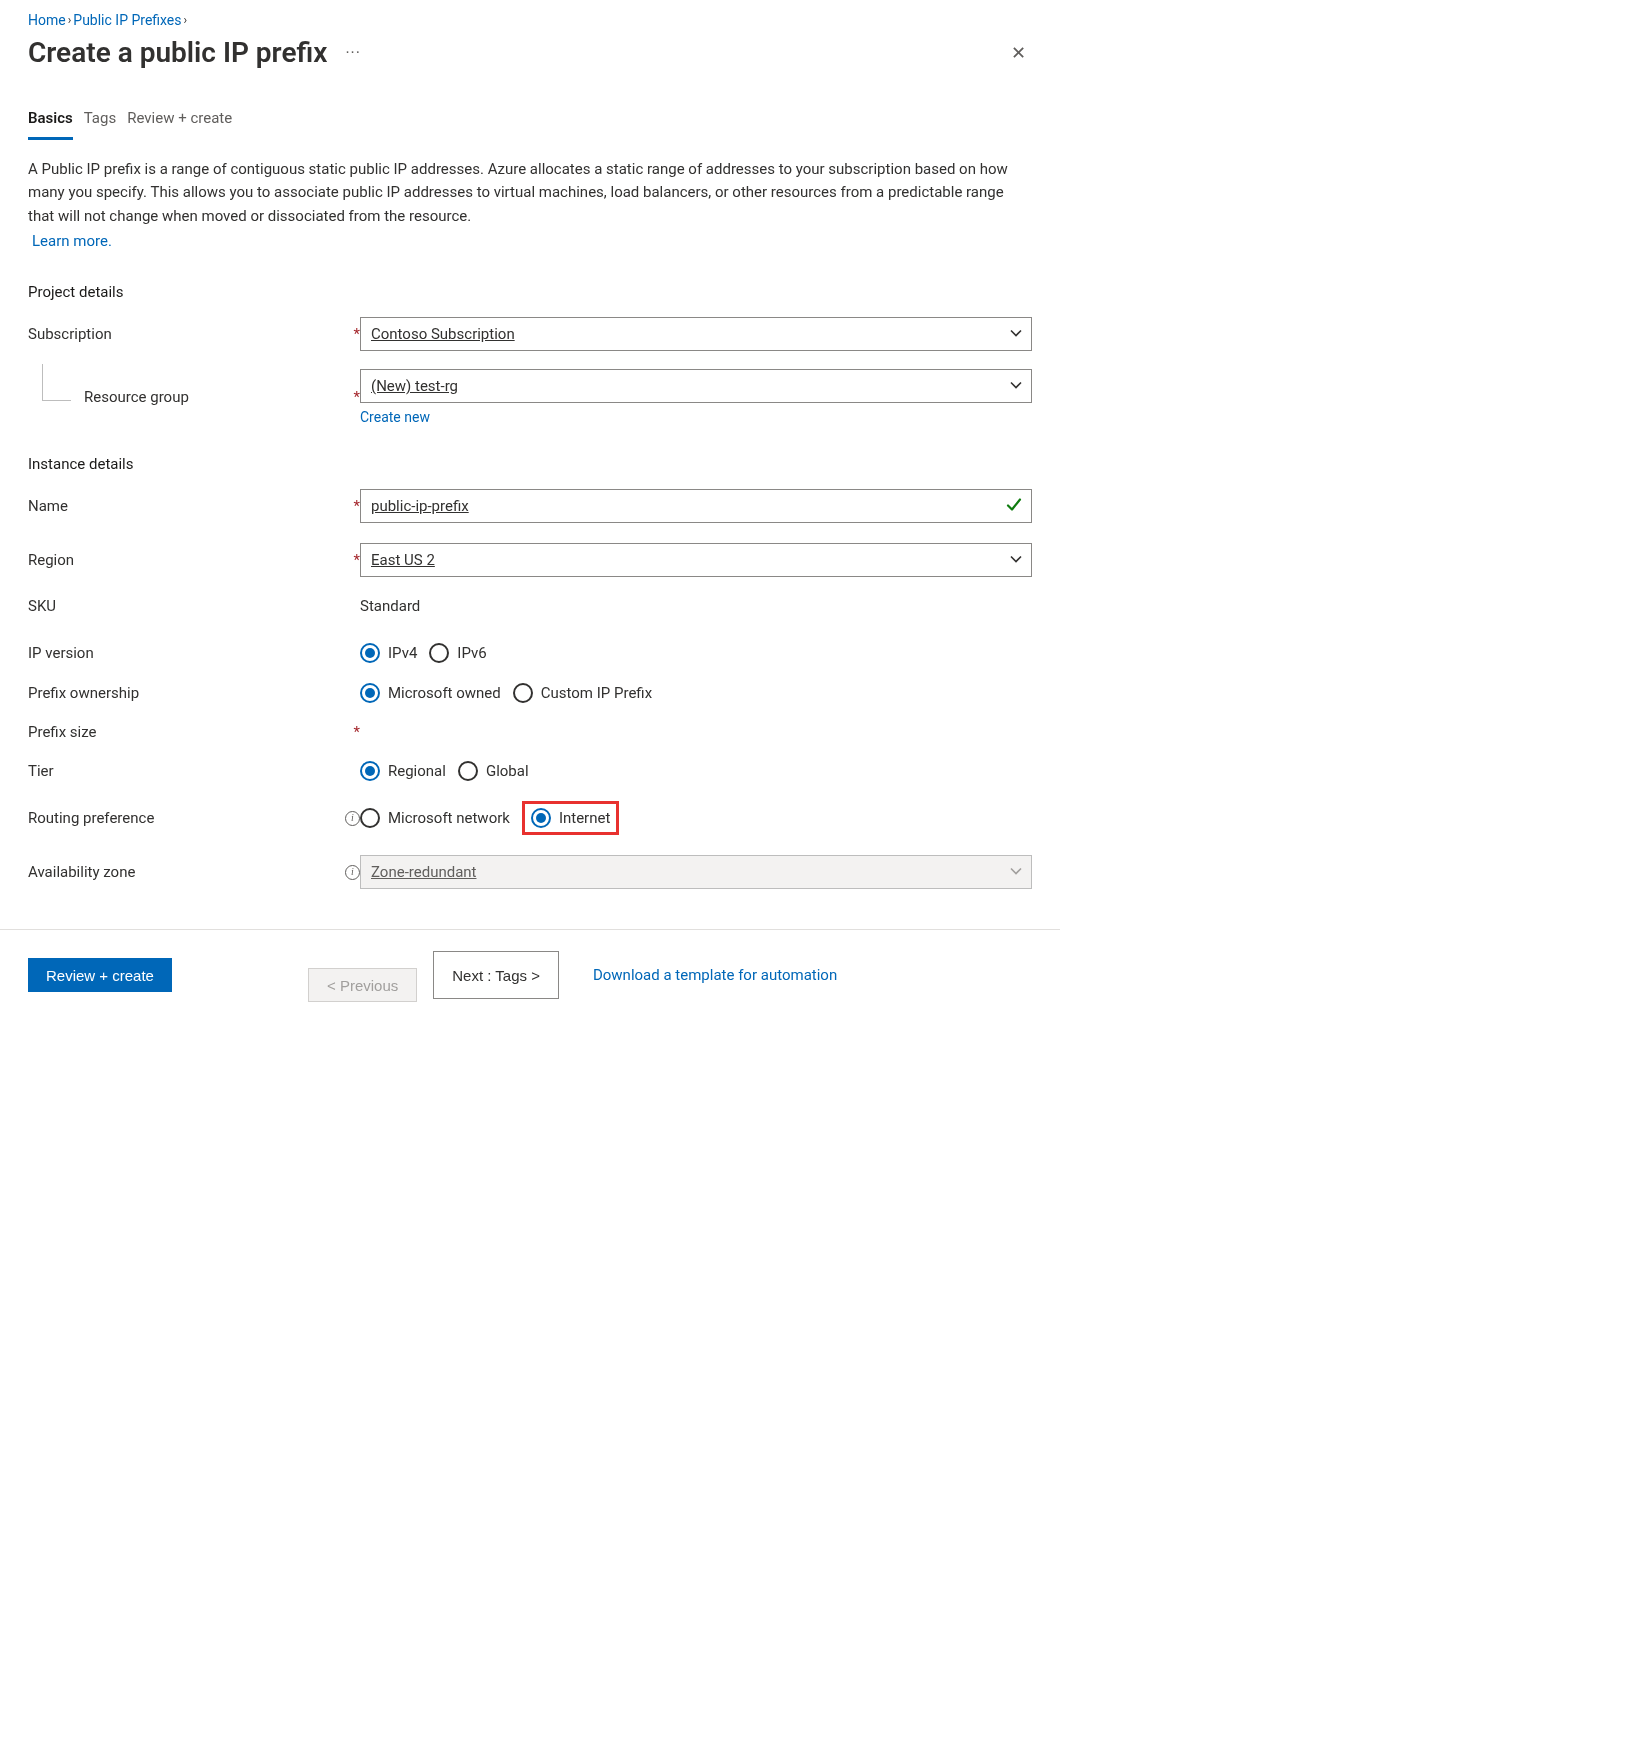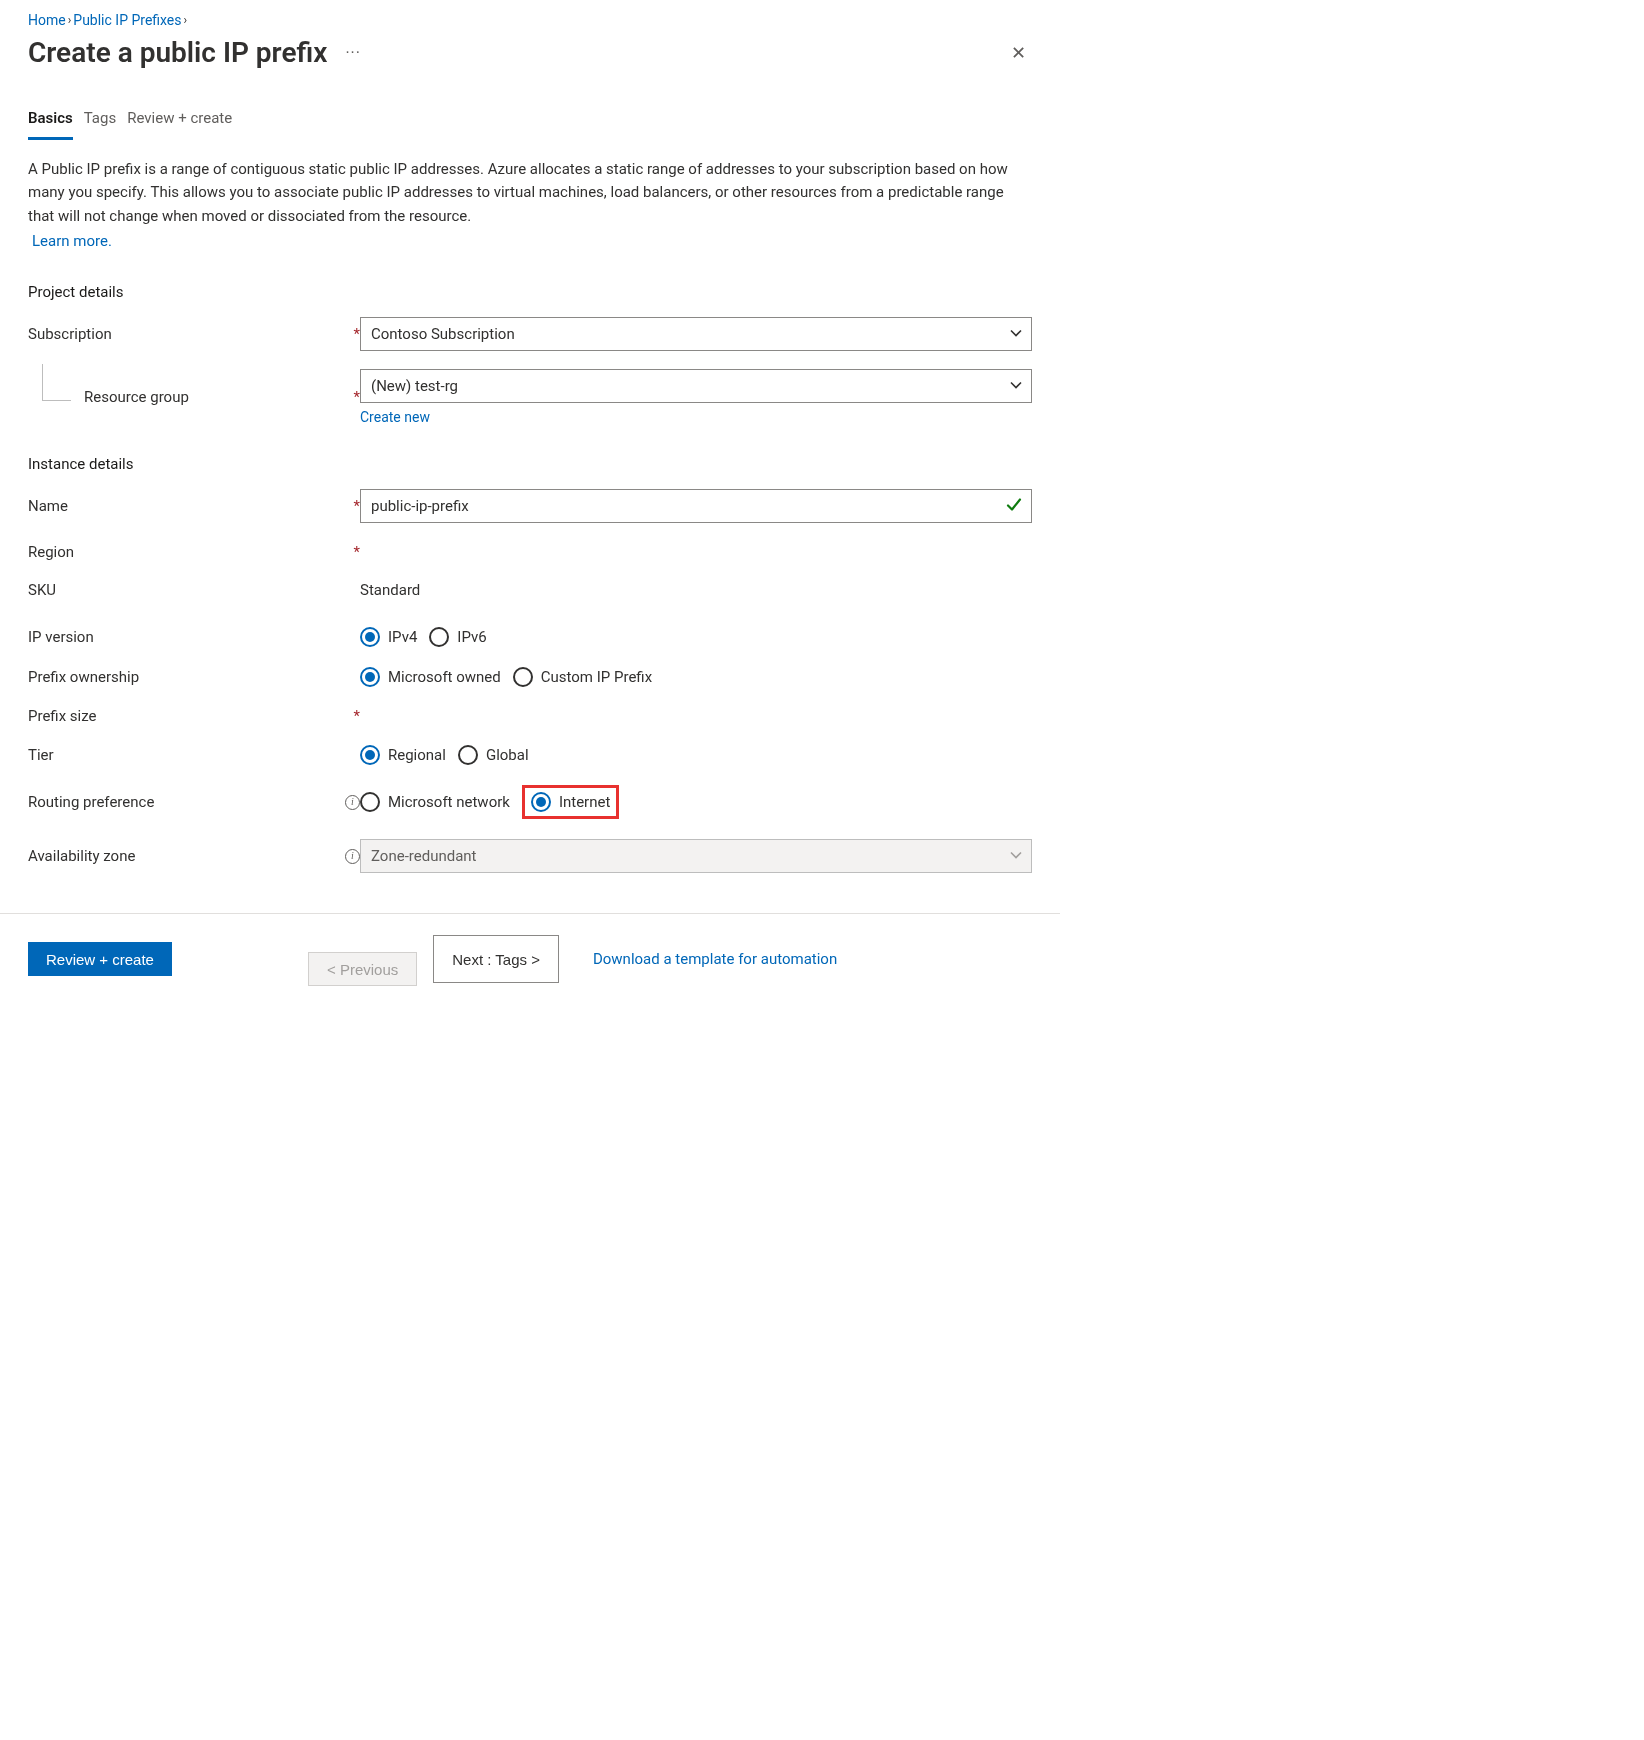--- a/index.html
+++ b/index.html
@@ -37,20 +37,21 @@
     width: 100%;
     height: 34px;
     border: 1px solid #8a8886;
     background:#fff;
     padding: 0 30px 0 10px;
     font-size: 15px;
     color:#323130;
     position:relative;
     display:flex; align-items:center;
     cursor:pointer;
+    text-decoration:underline;
   }
   .text-input { padding-right: 36px; }
   .select-disabled { background:#f3f2f1; color:#605e5c; border-color:#bdbdbd; cursor:not-allowed;}
   .select-wrap { position:relative; }
   .chevron { position:absolute; right:10px; top:50%; transform:translateY(-50%); pointer-events:none; }
   .check { position:absolute; right:10px; top:50%; transform:translateY(-50%); color:#107c10; }
   .static-text { font-size:15px; color:#323130; }
   .link-under { color:#0067b8; font-size:14px; text-decoration:none; display:inline-block; margin-top:6px; }
   .radio-row { display:flex; align-items:center; gap:12px; }
   .radio { display:flex; align-items:center; gap:8px; cursor:pointer; }
@@ -163,20 +164,32 @@
         </span>
       </div>
     </div>
   </div>
 
   <div class="form-row">
     <div class="label-col">
       <span>Region</span>
         <span class="req">*</span>
     </div>
+    <div class="field-col">
+      <div class="select-wrap">
+        <div class="select">
+          <span>East US 2</span>
+        </div>
+        <span class="chevron">
+          <svg class="chev" viewBox="0 0 12 12">
+              <path d="M1 3.5 L6 8.5 L11 3.5"></path>
+            </svg>
+        </span>
+      </div>
+    </div>
   </div>
 
   <div class="form-row">
     <div class="label-col">SKU</div>
     <div class="field-col">
       <span class="static-text">Standard</span>
     </div>
   </div>
 
   <div class="form-row" style="margin-top:28px;">

